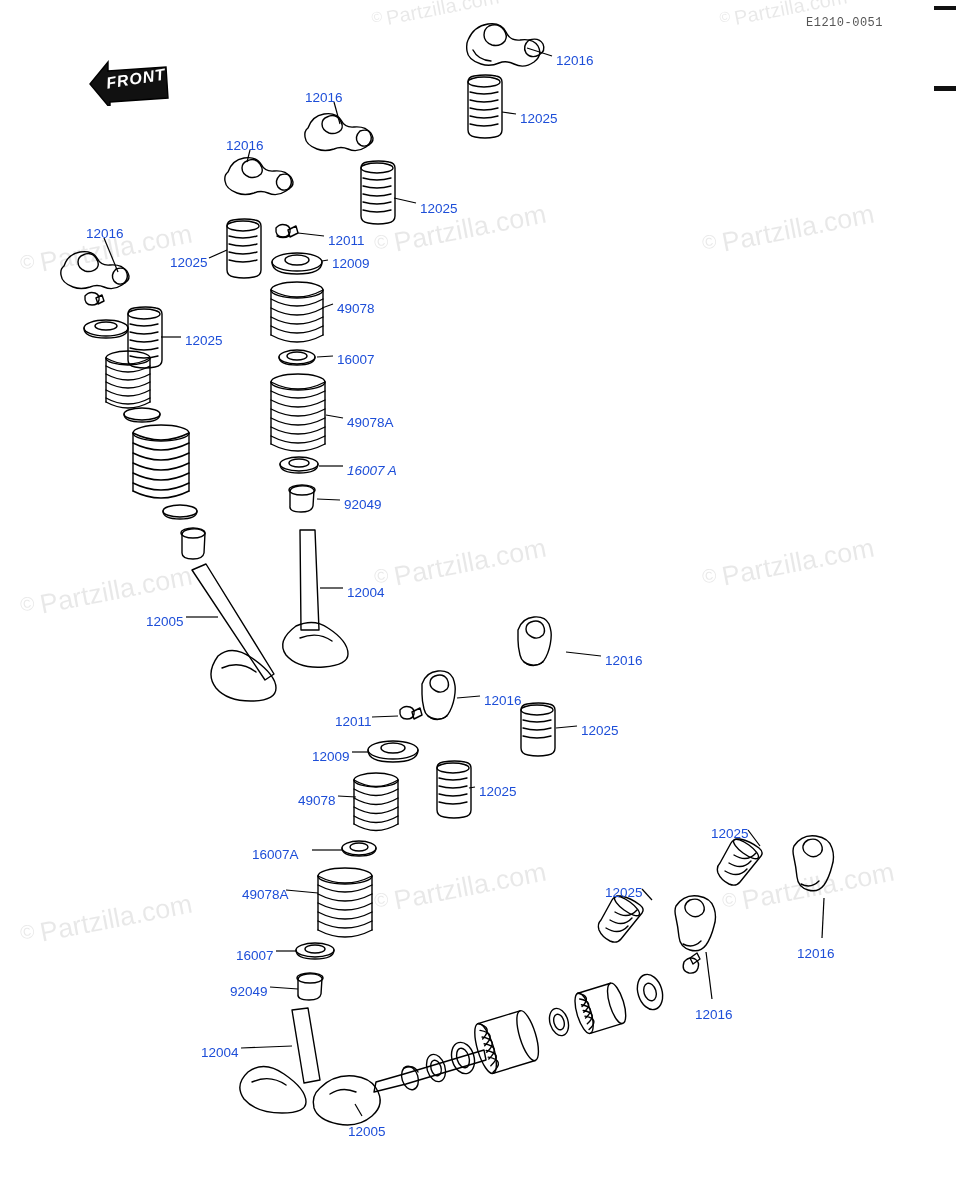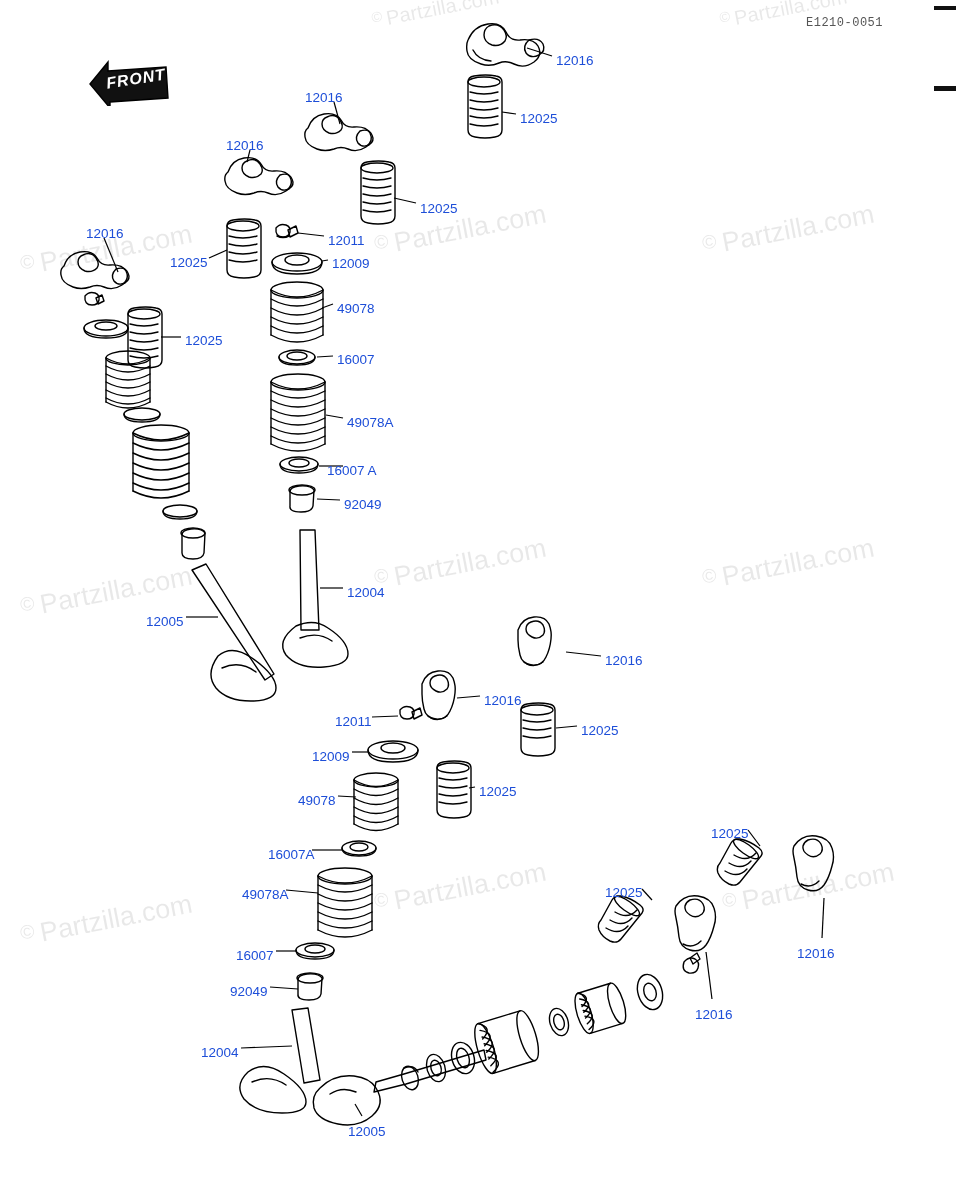--- a/index.html
+++ b/index.html
@@ -417,34 +417,34 @@
       <div class="label" style="left: 520px; top: 111px;">12025</div>
       <div class="label" style="left: 305px; top: 90px;">12016</div>
       <div class="label" style="left: 420px; top: 201px;">12025</div>
       <div class="label" style="left: 226px; top: 138px;">12016</div>
       <div class="label" style="left: 170px; top: 255px;">12025</div>
       <div class="label" style="left: 328px; top: 233px;">12011</div>
       <div class="label" style="left: 332px; top: 256px;">12009</div>
       <div class="label" style="left: 337px; top: 301px;">49078</div>
       <div class="label" style="left: 337px; top: 352px;">16007</div>
       <div class="label" style="left: 347px; top: 415px;">49078A</div>
-      <div class="label" style="left: 327px; top: 463px;">16007 A</div>
+      <div class="label" style="left: 347px; top: 463px; font-style: italic;">16007 A</div>
       <div class="label" style="left: 344px; top: 497px;">92049</div>
       <div class="label" style="left: 86px; top: 226px;">12016</div>
       <div class="label" style="left: 185px; top: 333px;">12025</div>
       <div class="label" style="left: 347px; top: 585px;">12004</div>
       <div class="label" style="left: 146px; top: 614px;">12005</div>
       <div class="label" style="left: 605px; top: 653px;">12016</div>
       <div class="label" style="left: 484px; top: 693px;">12016</div>
       <div class="label" style="left: 581px; top: 723px;">12025</div>
       <div class="label" style="left: 335px; top: 714px;">12011</div>
       <div class="label" style="left: 312px; top: 749px;">12009</div>
       <div class="label" style="left: 479px; top: 784px;">12025</div>
       <div class="label" style="left: 298px; top: 793px;">49078</div>
-      <div class="label" style="left: 268px; top: 847px;">16007A</div>
+      <div class="label" style="left: 252px; top: 847px;">16007A</div>
       <div class="label" style="left: 242px; top: 887px;">49078A</div>
       <div class="label" style="left: 236px; top: 948px;">16007</div>
       <div class="label" style="left: 230px; top: 984px;">92049</div>
       <div class="label" style="left: 201px; top: 1045px;">12004</div>
       <div class="label" style="left: 348px; top: 1124px;">12005</div>
       <div class="label" style="left: 711px; top: 826px;">12025</div>
       <div class="label" style="left: 797px; top: 946px;">12016</div>
       <div class="label" style="left: 605px; top: 885px;">12025</div>
       <div class="label" style="left: 695px; top: 1007px;">12016</div>
     </div>

